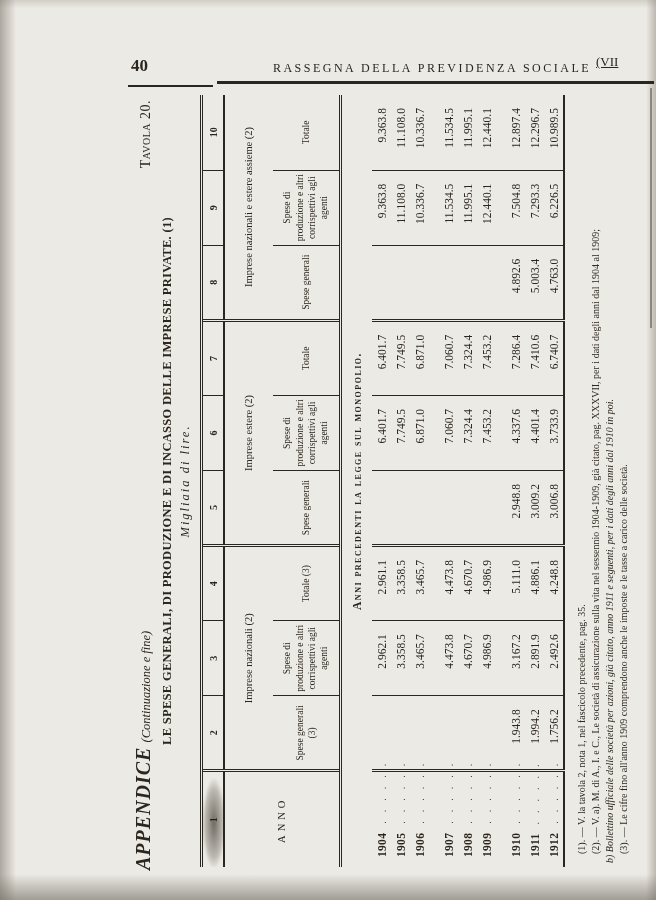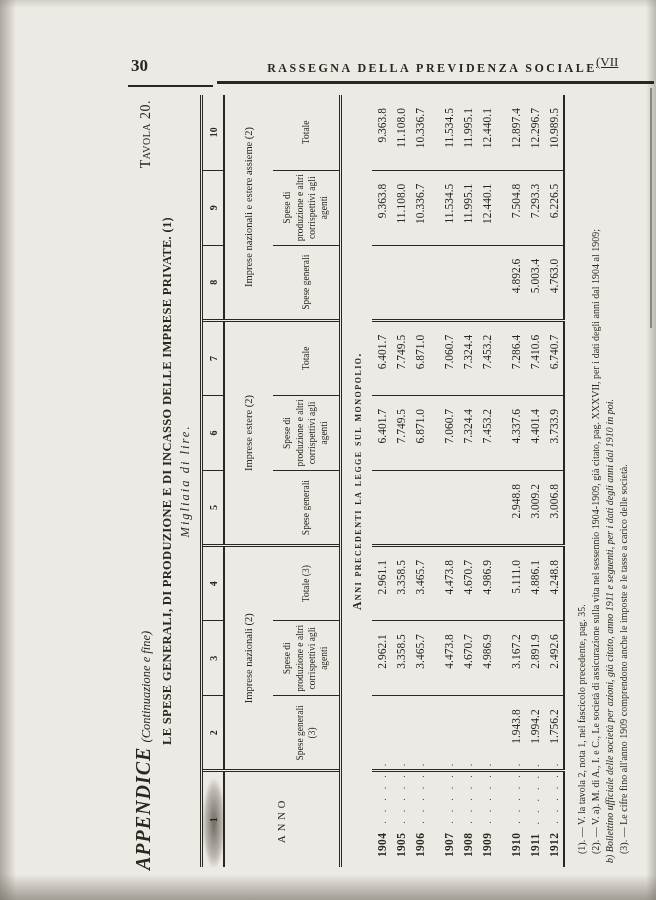--- a/index.html
+++ b/index.html
@@ -17,21 +17,21 @@
     background:linear-gradient(0deg,rgba(110,105,95,.6),rgba(110,105,95,0));}
   .edge-right{position:absolute;right:0;top:0;width:10px;height:100%;
     background:linear-gradient(270deg,rgba(140,135,125,.5),rgba(140,135,125,0));}
   .edge-top{position:absolute;left:0;top:0;width:100%;height:8px;
     background:linear-gradient(180deg,rgba(160,155,145,.35),rgba(160,155,145,0));}
   .edge-right-line{position:absolute;right:4px;top:88px;width:2px;height:240px;
     background:#4e4a42;opacity:.55;}
   
   .pageno{position:absolute;left:131px;top:56px;font-size:17px;font-weight:bold;}
   .journal{position:absolute;left:220px;top:61px;width:424px;text-align:center;
-    font-size:12px;font-weight:bold;letter-spacing:2.5px;white-space:nowrap;}
+    font-size:12px;font-weight:normal;letter-spacing:2.5px;white-space:nowrap;}
   .volmark{position:absolute;left:596px;top:54px;font-size:13px;text-decoration:underline;}
   .rule-main{position:absolute;left:217px;top:81px;width:437px;height:3px;background:#2a2620;}
   .rule-pageno{position:absolute;left:128px;top:85px;width:85px;height:2px;background:#2a2620;}
   
   .rot{position:absolute;left:130px;top:872px;width:782px;height:520px;
     transform:rotate(-90deg);transform-origin:0 0;}
   .t-row1{display:flex;justify-content:space-between;align-items:baseline;padding:2px 10px 0 2px;}
   .appendice{font-style:italic;font-weight:bold;font-size:20px;letter-spacing:1px;}
   .cont{font-style:italic;font-weight:normal;font-size:12.5px;letter-spacing:0;}
   .tavola{font-variant:small-caps;font-size:14px;letter-spacing:.5px;}
@@ -68,21 +68,21 @@
 </style>
 </head>
 <body>
 
 <div class="edge-top"></div>
 <div class="edge-left"></div>
 <div class="edge-right"></div>
 <div class="edge-bottom"></div>
 <div class="edge-right-line"></div>
 
-<div class="pageno">30</div>
+<div class="pageno">40</div>
 <div class="journal">RASSEGNA DELLA PREVIDENZA SOCIALE</div>
 <div class="volmark">(VII</div>
 <div class="rule-main"></div>
 <div class="rule-pageno"></div>
 
 <div class="rot">
   <div class="t-row1">
     <span>
       <span class="appendice">APPENDICE</span>
       <span class="cont">(Continuazione e fine)</span>

